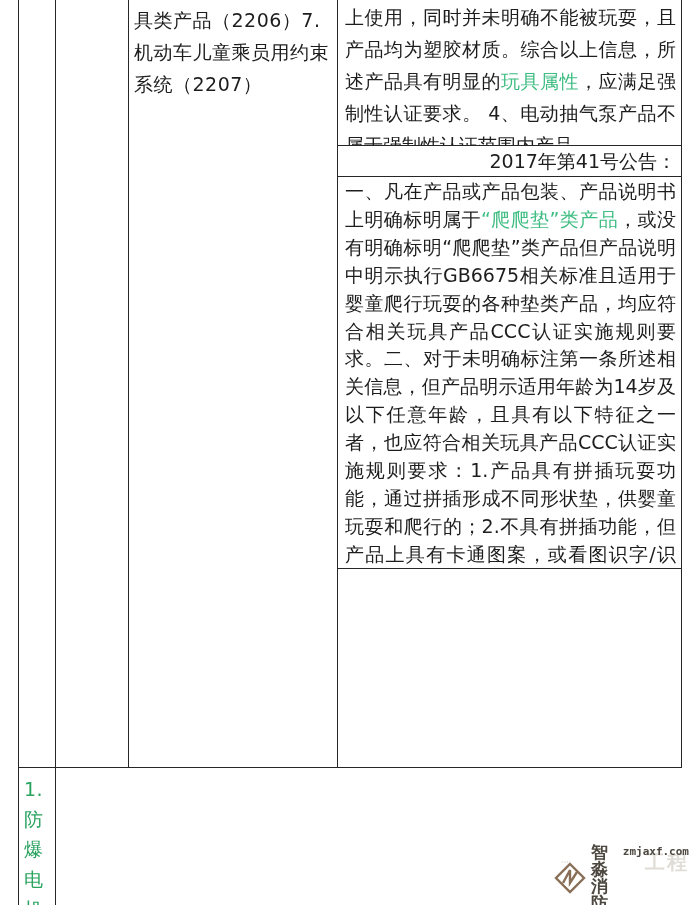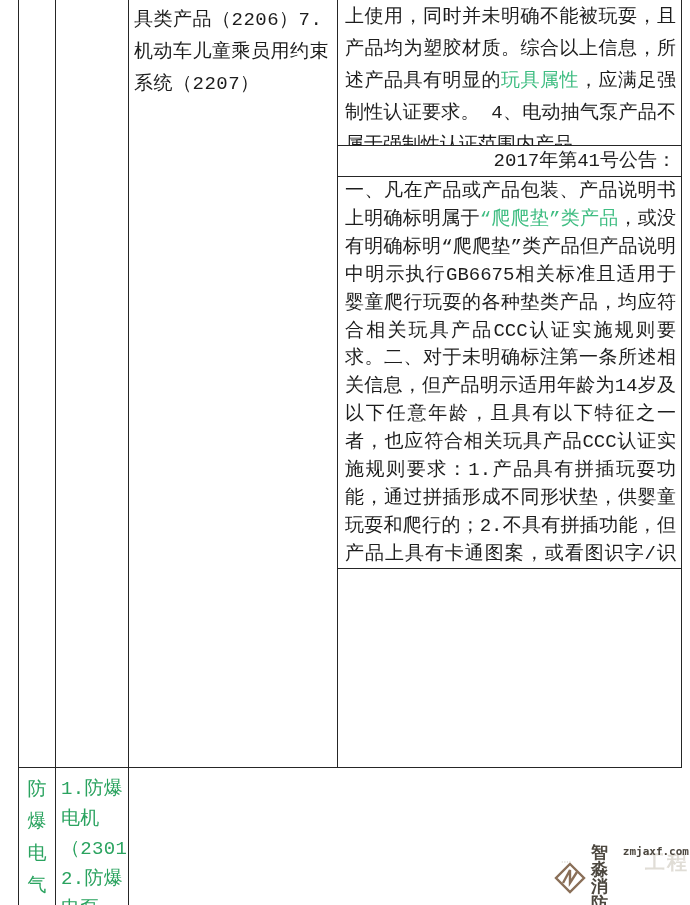--- a/index.html
+++ b/index.html
@@ -9,21 +9,20 @@
     font-family:"DejaVu Sans","Liberation Sans",sans-serif;
     color:var(--text,#1d1d1d);
   }
   .table{
     position:absolute;left:18px;top:0;width:663px;height:905px;
     display:grid;
     grid-template-columns:37px 73px 209px 344px;
     grid-template-rows:768px 137px;
     border-left:1px solid var(--border,#222);
     box-sizing:border-box;
-    font-family:Liberation Mono, monospace;
   }
   .cell{
     border-right:1px solid var(--border,#222);
     box-sizing:border-box;
     overflow:hidden;
     font-size:19px;
   }
   .rowA{border-bottom:1px solid var(--border,#222);}
   
   .c3a{padding:4px 4px 0 5px;line-height:32px;letter-spacing:0.5px;}
@@ -66,23 +65,20 @@
     <span>具类产品（2206）7.机动车儿童乘员用约束系统（2207）</span>
   </div>
   <div class="cell rowA c4a">
     <div class="sub sub1"><span>上使用，同时并未明确不能被玩耍，且产品均为塑胶材质。综合以上信息，所述产品具有明显的</span><span class="g">玩具属性</span><span>，应满足强制性认证要求。 4、电动抽气泵产品不属于强制性认证范围内产品。</span></div>
     <div class="sub sub2">
       <span>2017年第41号公告：</span>
     </div>
     <div class="sub sub3"><span>一、凡在产品或产品包装、产品说明书上明确标明属于</span><span class="g">“爬爬垫”类产品</span><span>，或没有明确标明“爬爬垫”类产品但产品说明中明示执行GB6675相关标准且适用于婴童爬行玩耍的各种垫类产品，均应符合相关玩具产品CCC认证实施规则要求。二、对于未明确标注第一条所述相关信息，但产品明示适用年龄为14岁及以下任意年龄，且具有以下特征之一者，也应符合相关玩具产品CCC认证实施规则要求：1.产品具有拼插玩耍功能，通过拼插形成不同形状垫，供婴童玩耍和爬行的；2.不具有拼插功能，但产品上具有卡通图案，或看图识字/识物/识色等图案，且可供婴童玩耍和爬行的。</span></div>
   </div>
 
-  <div class="cell c2b">
-    <span>防爆电气</span>
-  </div>
   <div class="cell c3b">
     <span>1.防爆电机（2301）；2.防爆电泵（2302）；3.防爆配电装置类产品（2303）；4.防爆开关、控制及保护产品（230</span>
   </div>
 
 </div>
 
 <div class="watermark">
   <span class="wm-ghost">工程</span>
   <span class="wm-dots">᠁</span>
   <svg class="wm-logo" width="34" height="34" viewBox="0 0 34 34">

